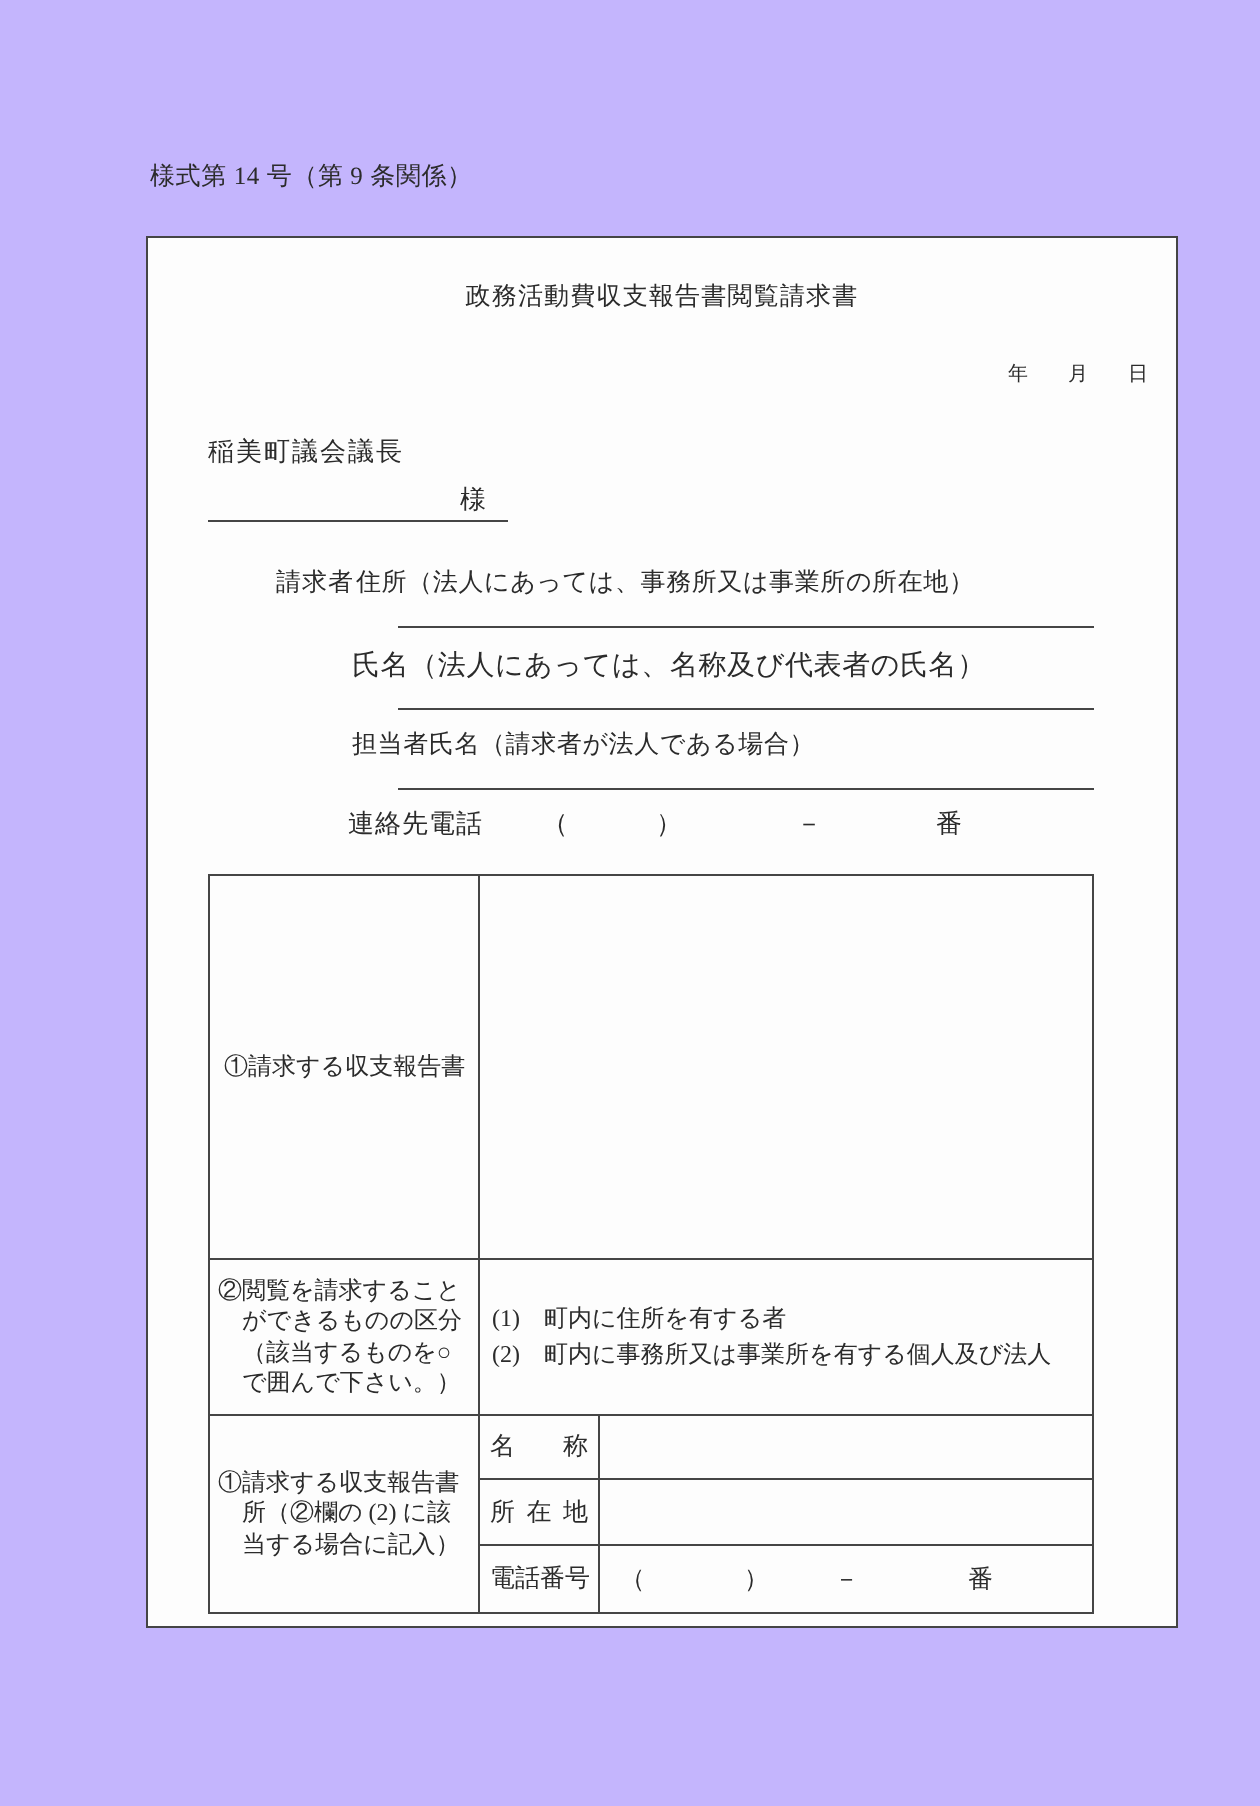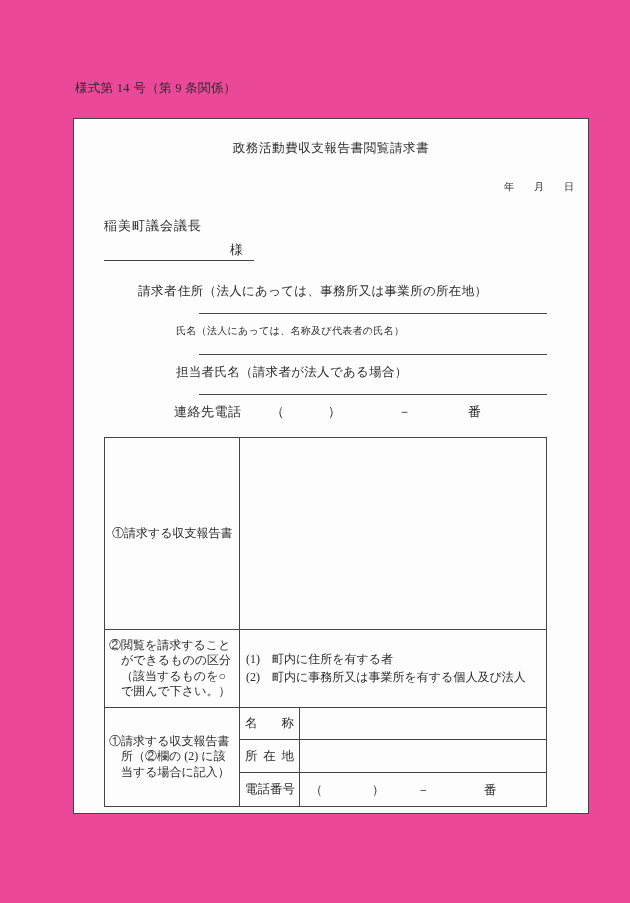--- a/index.html
+++ b/index.html
@@ -4,21 +4,21 @@
 <style>
   html, body { margin: 0; padding: 0; }
   body {
     width: 630px; height: 903px;
     background: #ffffff;
     font-family: "Liberation Serif", "DejaVu Serif", serif;
     color: #2b2b2b;
   }
   .page {
     position: relative; width: 630px; height: 903px;
-    background: #ec4899; overflow: hidden;
+    background: #c4b5fd; overflow: hidden;
   }
   .form-number {
     position: absolute; left: 75px; top: 80px;
     font-size: 12.5px; letter-spacing: 0.3px;
   }
   .outer-box {
     position: absolute; left: 73px; top: 118px;
     width: 482px; height: 694px;
     border: 1.4px solid #454545;
     background: #fdfdfd;
@@ -40,21 +40,21 @@
   .sama-line {
     position: absolute; left: 30px; top: 120px;
     width: 150px; height: 22px;
     border-bottom: 1px solid #454545;
     box-sizing: border-box;
     text-align: right; padding-right: 11px;
     font-size: 13px; line-height: 22px;
   }
   .req-label  { position: absolute; left: 64px;  top: 164px; font-size: 12.5px; letter-spacing: 0.5px; }
   .addr-label { position: absolute; left: 104px; top: 164px; font-size: 12.5px; letter-spacing: 0.3px; }
-  .name-label { position: absolute; left: 102px; top: 205px; font-size: 10px; letter-spacing: 0.3px; }
+  .name-label { position: absolute; left: 102px; top: 205px; font-size: 14px; letter-spacing: 0.3px; }
   .agent-label{ position: absolute; left: 102px; top: 245px; font-size: 12.5px; letter-spacing: 0.3px; }
   .underline {
     position: absolute; left: 125px; width: 348px; height: 0;
     border-bottom: 1px solid #454545;
   }
   .u1 { top: 194px; } .u2 { top: 235px; } .u3 { top: 275px; }
   .phone-row { position: absolute; left: 0; top: 284px; width: 100%; height: 18px; font-size: 13px; }
   .phone-row span { position: absolute; }
   .ph-label { left: 100px; letter-spacing: 0.5px; }
   .ph-open  { left: 197px; }

